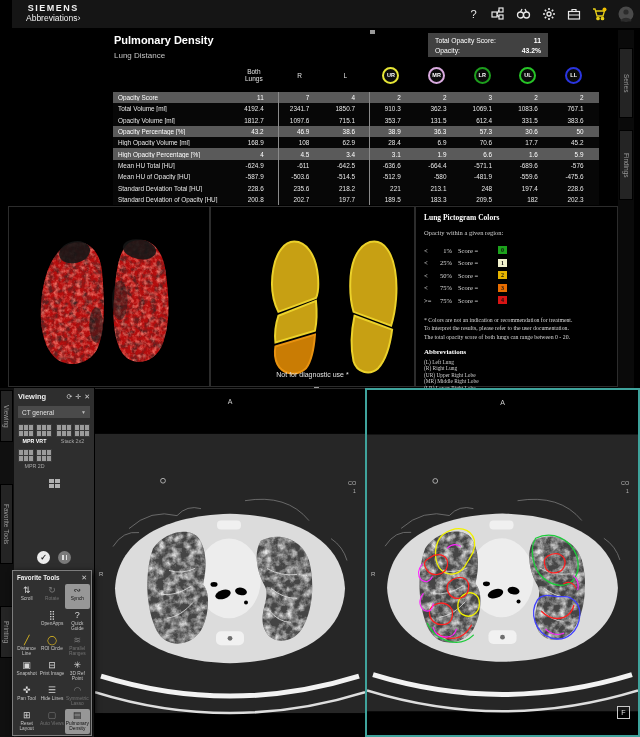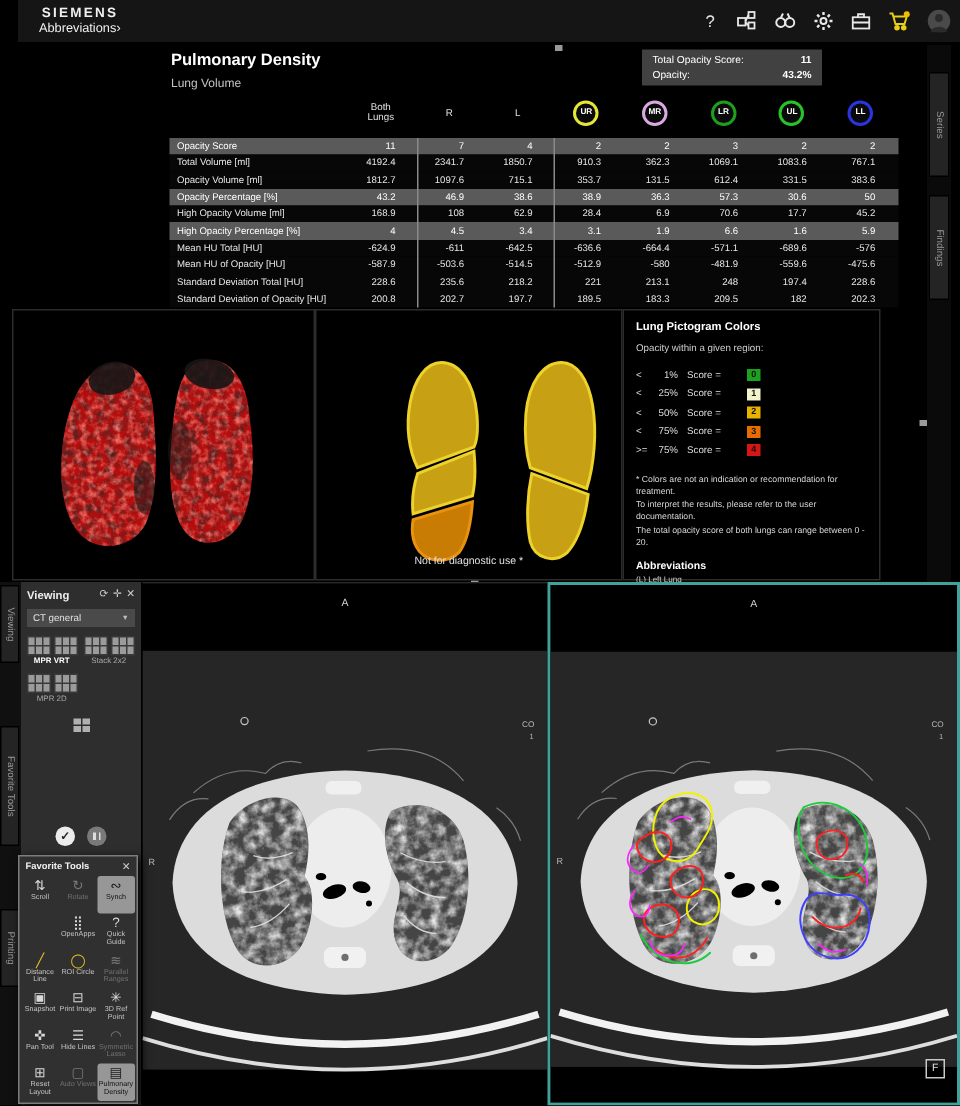--- a/index.html
+++ b/index.html
@@ -35,21 +35,21 @@
   .trow{display:grid;grid-template-columns:118px repeat(8,45.7px);height:11.3px;
         align-items:center;font-size:6.4px;color:#e6e6e6;background:#070707;}
   .trow.hl{background:#5a5a5a;color:#fff;}
   .trow .lab{padding-left:5px;white-space:nowrap;overflow:hidden;}
   .trow .val{text-align:right;padding-right:13px;}
   .vsep{width:1px;background:#8a8a8a;top:62px;height:113px;}
   
   .subpanel{top:176px;height:181px;background:#000;border:1px solid #2c2c2c;box-sizing:border-box;}
   #p-3d{left:0;width:202px;}
   #p-picto{left:202px;width:205px;}
-  #p-legend{left:407px;width:172px;}
+  #p-legend{left:407px;width:203px;font-family:Liberation Serif, serif;}
   #picto-title{left:202px;top:183px;width:205px;text-align:center;font-size:9.5px;font-weight:bold;color:#fff;}
   #picto-foot{left:202px;top:341px;width:205px;text-align:center;font-size:7px;color:#e2e2e2;}
   #legend-inner{padding:6px 8px;font-size:6.5px;color:#ddd;}
   #legend-title{font-size:7.5px;font-weight:bold;color:#fff;}
   #legend-sub{margin-top:7px;color:#cfcfcf;}
   #legend-rows{margin-top:8px;}
   .lg-row{display:grid;grid-template-columns:10px 24px 40px 12px;align-items:center;height:12.5px;}
   .lg-pct{text-align:right;padding-right:6px;}
   .chip{width:9px;height:8px;display:flex;align-items:center;justify-content:center;
         font-size:6px;font-weight:bold;color:#111;}
@@ -173,21 +173,21 @@
   </div>
 </div>
 
 <div id="analysis" class="abs">
   <div class="handle abs" style="left:362px;top:0;"></div>
   <div class="handle abs" style="left:0;top:250px;"></div>
   <div class="handle abs" style="left:605px;top:250px;"></div>
   <div class="handle abs" style="left:306px;top:354px;"></div>
 
   <div id="pd-title" class="abs">Pulmonary Density</div>
-  <div id="pd-sub" class="abs">Lung Volume</div>
+  <div id="pd-sub" class="abs">Lung Distance</div>
 
   <div id="scorebox" class="abs">
     <div class="score-row">
       <span>Total Opacity Score:</span>
       <span class="v">11</span>
     </div>
     <div class="score-row">
       <span>Opacity:</span>
       <span class="v">43.2%</span>
     </div>

